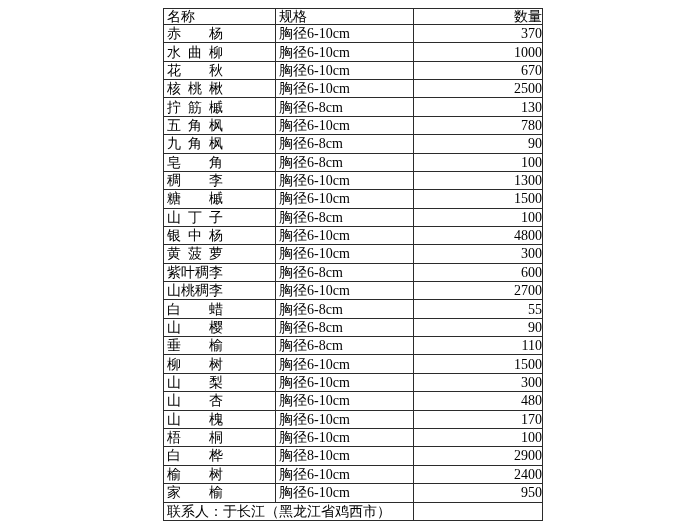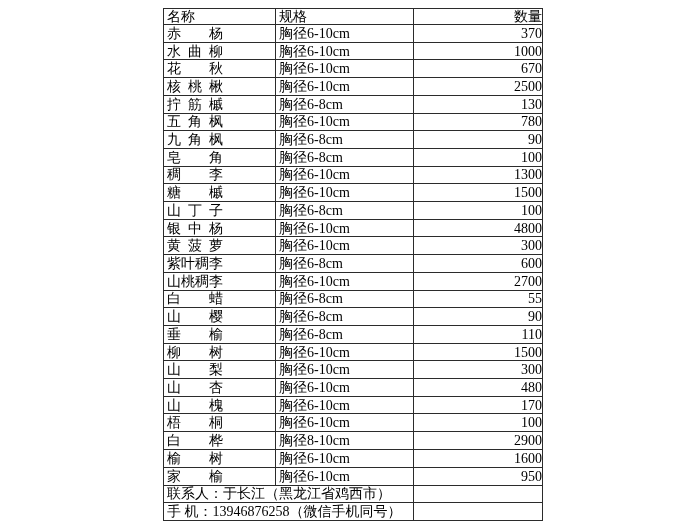--- a/index.html
+++ b/index.html
@@ -319,37 +319,33 @@
           <td class="qty">2900</td>
         </tr>
         <tr>
           <td>
             <div class="just">
               <span>榆</span>
               <span>树</span>
             </div>
           </td>
           <td>胸径6-10cm</td>
-          <td class="qty">1600</td>
+          <td class="qty">2400</td>
         </tr>
         <tr>
           <td>
             <div class="just">
               <span>家</span>
               <span>榆</span>
             </div>
           </td>
           <td>胸径6-10cm</td>
           <td class="qty">950</td>
         </tr>
       </tbody>
     <tbody>
       <tr>
         <td class="merged" colspan="2">联系人：于长江（黑龙江省鸡西市）</td>
-        <td></td>
-      </tr>
-      <tr>
-        <td class="merged" colspan="2">手 机：13946876258（微信手机同号）</td>
         <td></td>
       </tr>
     </tbody>
   </table>
 </div>
 
 </body></html>

